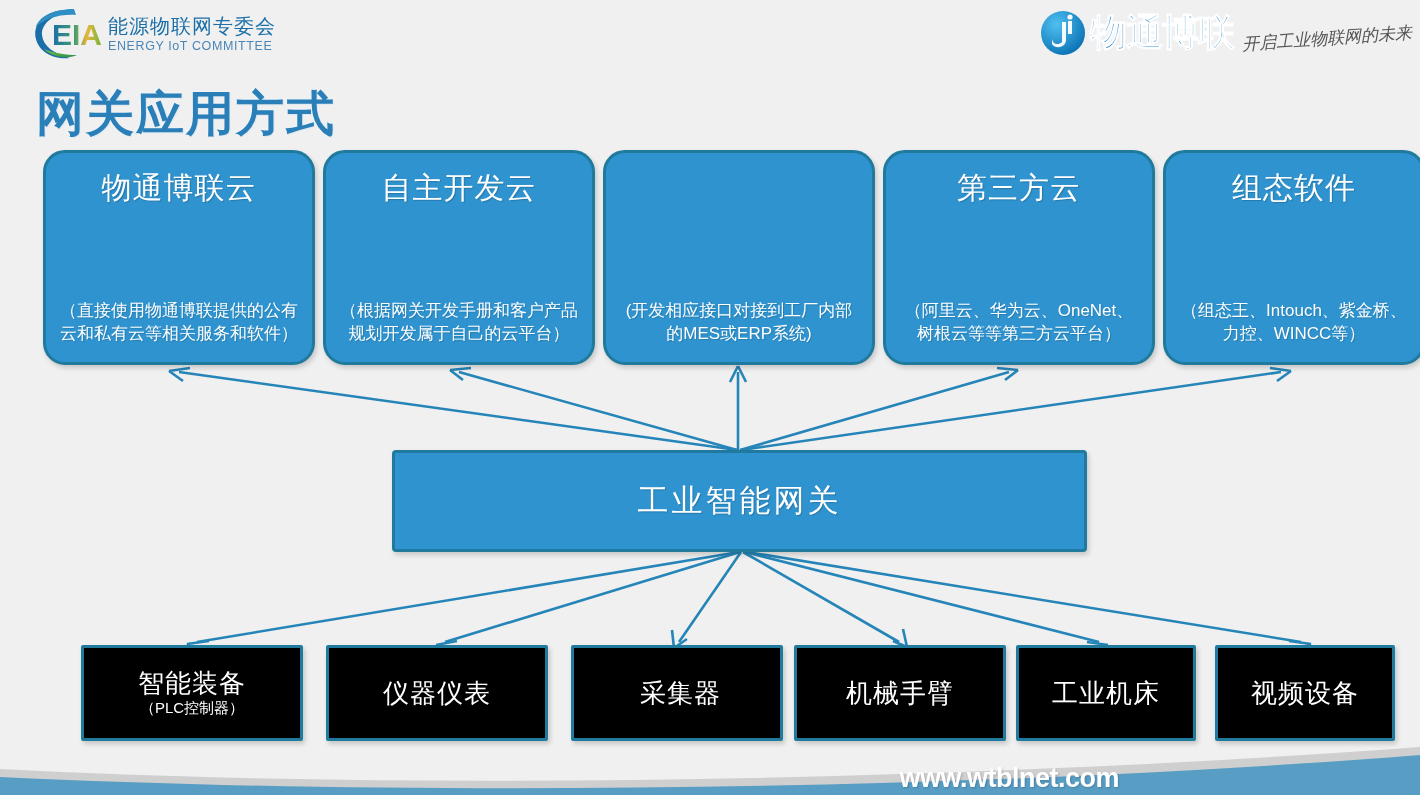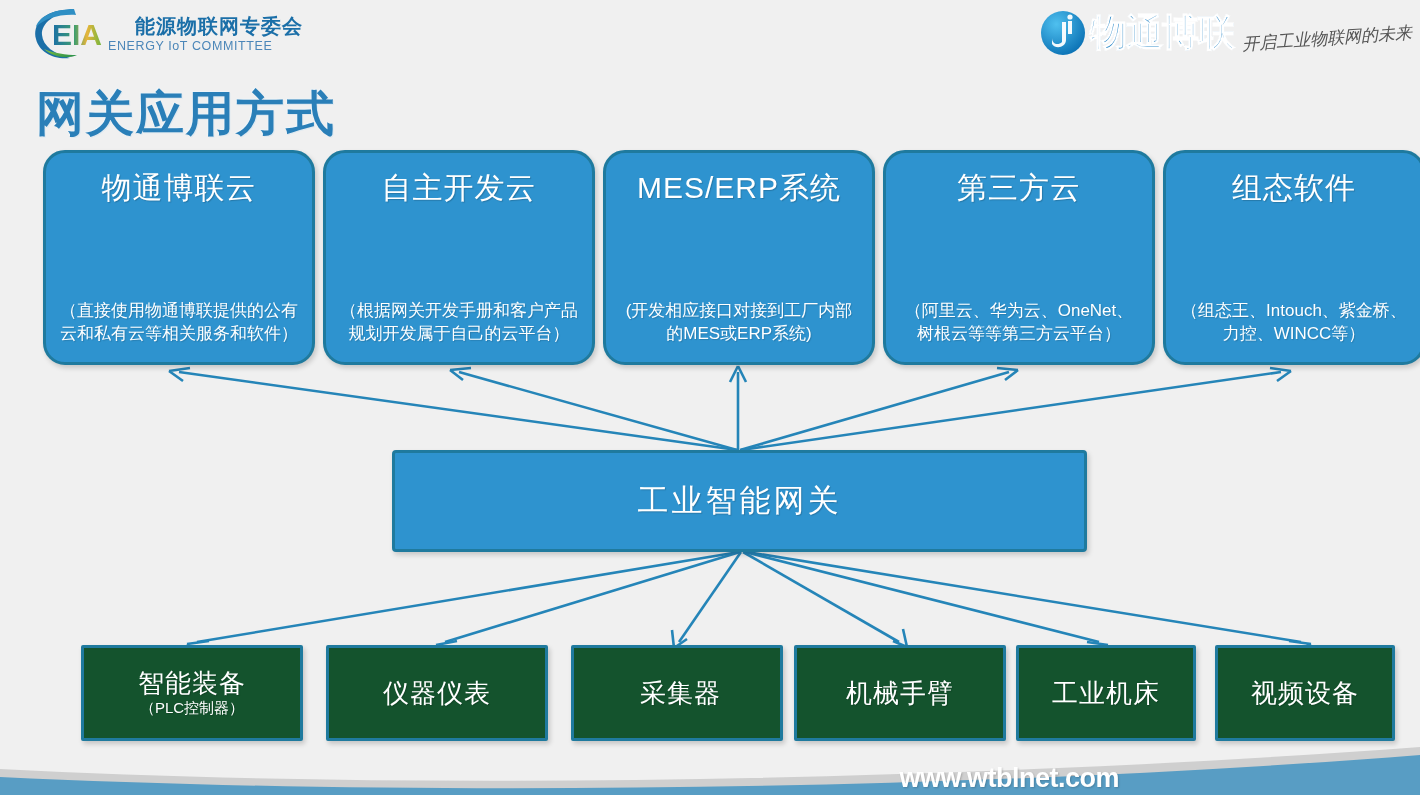--- a/index.html
+++ b/index.html
@@ -10,21 +10,21 @@
     overflow:hidden;
     position:relative;
   }
 
   
   #header { position:absolute; left:0; top:0; width:1420px; height:72px; }
 
   #eia-logo { position:absolute; left:30px; top:4px; height:60px; display:flex; align-items:center; }
   #eia-logo .marklet { position:relative; width:76px; height:58px; }
   #eia-text { margin-left:2px; }
-  #eia-cn { font-size:20px; font-weight:bold; color:#1b6fa8; letter-spacing:1px; line-height:1.1;margin-left:27px; }
+  #eia-cn { font-size:20px; font-weight:normal; color:#1b6fa8; letter-spacing:1px; line-height:1.1; }
   #eia-en { font-size:12.5px; color:#4b86b8; letter-spacing:0.6px; margin-top:2px; }
 
   #wtbl-logo { position:absolute; right:8px; top:2px; height:62px; display:flex; align-items:center; }
   #wtbl-mark { width:46px; height:46px; }
   #wtbl-name {
     font-size:37px; font-weight:bold; color:#1b7fc4; letter-spacing:-1px;
     margin-left:4px;
     -webkit-text-stroke:1px #ffffff;
     text-shadow:0 0 1px #ffffff;
   }
@@ -74,21 +74,21 @@
     border-radius:4px;
     box-shadow:2px 3px 5px rgba(0,0,0,0.17);
     display:flex; align-items:center; justify-content:center;
   }
   .gateway .title {
     font-size:31px; letter-spacing:3px;
     text-shadow:1px 1px 1px rgba(0,0,0,0.18);
   }
 
   .device {
-    background:#14532d;
+    background:#000000;
     border:3px solid #1f7a9e;
     border-radius:2px;
     box-shadow:2px 3px 5px rgba(0,0,0,0.18);
     display:flex; flex-direction:column; align-items:center; justify-content:center;
     text-align:center;
   }
   .device .title {
     font-size:26px; letter-spacing:1px; line-height:1.1;
     text-shadow:1px 1px 1px rgba(0,0,0,0.18);
     white-space:nowrap;
@@ -204,21 +204,20 @@
     <div class="title">物通博联云</div>
     <div class="body">（直接使用物通博联提供的公有云和私有云等相关服务和软件）</div>
   </div>
 
   <div class="node card" style="left:304px; top:150px; width:272px; height:215px;gap:8px;">
     <div class="title">自主开发云</div>
     <div class="body">（根据网关开发手册和客户产品规划开发属于自己的云平台）</div>
   </div>
 
   <div class="node card" style="left:584px; top:150px; width:272px; height:215px;">
-    <div class="title">MES/ERP系统</div>
     <div class="body">(开发相应接口对接到工厂内部的MES或ERP系统)</div>
   </div>
 
   <div class="node card" style="left:864px; top:150px; width:272px; height:215px;">
     <div class="title">第三方云</div>
     <div class="body">（阿里云、华为云、OneNet、树根云等等第三方云平台）</div>
   </div>
 
   <div class="node card" style="left:1144px; top:150px; width:262px; height:215px;">
     <div class="title">组态软件</div>

